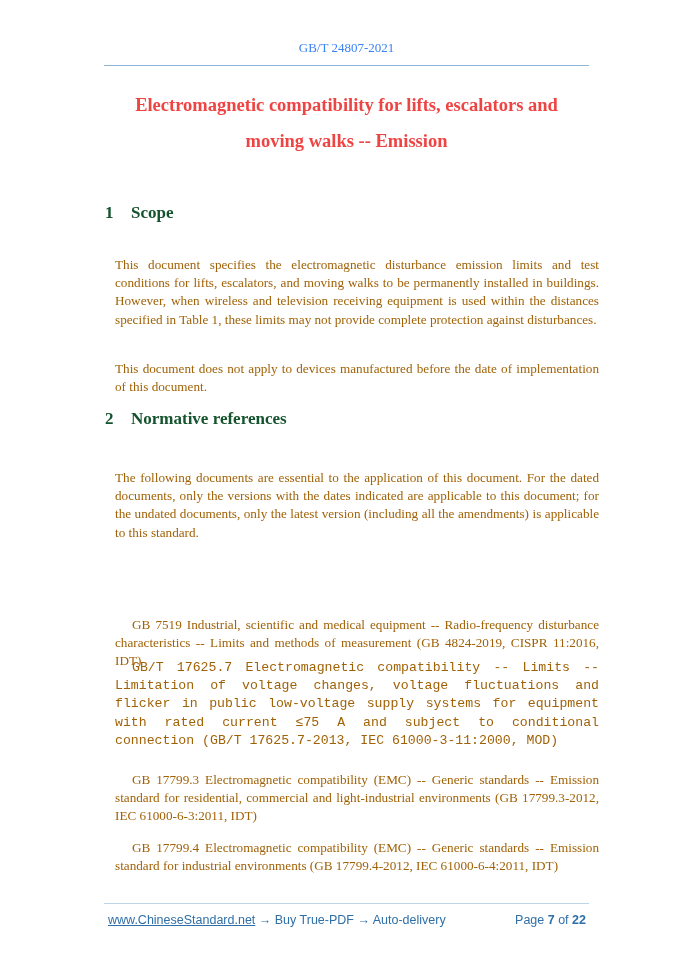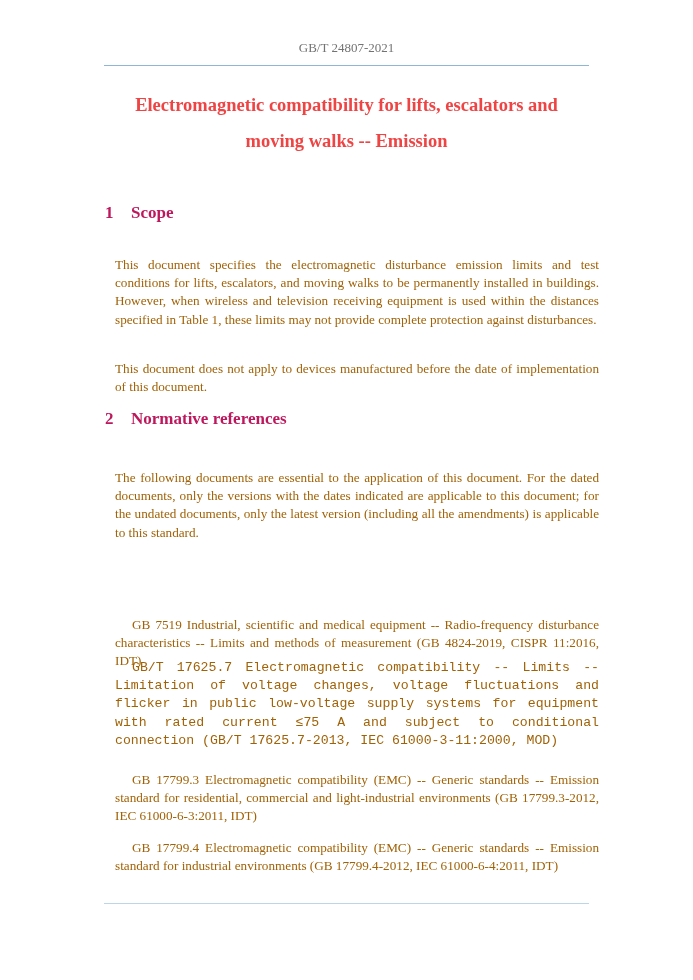--- a/index.html
+++ b/index.html
@@ -1,31 +1,31 @@
 <!DOCTYPE html>
 <html><head>
   <meta charset="utf-8">
   <style>
     html, body { margin: 0; padding: 0; background: #ffffff; }
     body { width: 693px; height: 980px; position: relative; overflow: hidden; }
     .page { position: absolute; left: 0; top: 0; width: 693px; height: 980px; background: #fff; }
     .header-code {
       position: absolute; top: 40px; left: 0; width: 693px; text-align: center;
-      font-family: "Liberation Serif", serif; font-size: 13px; color: #737373;
+      font-family: "Liberation Serif", serif; font-size: 13px; color: #3b82f6;
     }
     .hr-top { position: absolute; top: 65px; left: 104px; width: 485px; height: 0; border-top: 1px solid #8fb6d6; }
     .doc-title {
       position: absolute; left: 104px; width: 485px; text-align: center;
       font-family: "Liberation Serif", serif; font-weight: bold; font-size: 18.5px; color: #ef4444;
     }
     .t1 { top: 95px; }
     .t2 { top: 131px; }
     .section-heading {
       position: absolute; left: 105px; font-family: "Liberation Serif", serif; font-weight: bold;
-      font-size: 17px; color: #be185d;
+      font-size: 17px; color: #14532d;
     }
     .section-heading .num { display: inline-block; width: 26px; }
     .body-text {
       position: absolute; left: 105px; width: 484px;
       font-family: "Liberation Serif", serif; font-size: 13.2px; line-height: 18.2px; color: #a16207;
       text-align: justify; margin: 10px;
     }
     .indent { text-indent: 17px; }
     .hr-bottom { position: absolute; top: 903px; left: 104px; width: 485px; height: 0; border-top: 1px solid #bcd5e8; }
     .footer {
@@ -59,13 +59,24 @@
 
   <p class="body-text" style="top:459px;">The following documents are essential to the application of this document. For the dated documents, only the versions with the dates indicated are applicable to this document; for the undated documents, only the latest version (including all the amendments) is applicable to this standard.</p>
 
   <p class="body-text indent" style="top:606px;">GB 7519 Industrial, scientific and medical equipment -- Radio-frequency disturbance characteristics -- Limits and methods of measurement (GB 4824-2019, CISPR 11:2016, IDT)</p>
   <p class="body-text indent" style="top:649px;font-family:Liberation Mono, monospace;">GB/T 17625.7 Electromagnetic compatibility -- Limits -- Limitation of voltage changes, voltage fluctuations and flicker in public low-voltage supply systems for equipment with rated current ≤75 A and subject to conditional connection (GB/T 17625.7-2013, IEC 61000-3-11:2000, MOD)</p>
   <p class="body-text indent" style="top:761px;">GB 17799.3 Electromagnetic compatibility (EMC) -- Generic standards -- Emission standard for residential, commercial and light-industrial environments (GB 17799.3-2012, IEC 61000-6-3:2011, IDT)</p>
   <p class="body-text indent" style="top:829px;">GB 17799.4 Electromagnetic compatibility (EMC) -- Generic standards -- Emission standard for industrial environments (GB 17799.4-2012, IEC 61000-6-4:2011, IDT)</p>
 
   <div class="hr-bottom"></div>
 
+  <div class="footer">
+    <span>
+      <a>www.ChineseStandard.net</a><span> → Buy True-PDF → Auto-delivery</span>
+    </span>
+    <span>
+      <span>Page</span>
+      <span class="bold">7</span>
+      <span>of</span>
+      <span class="bold">22</span>
+    </span>
+  </div>
 </div>
 
 </body></html>

